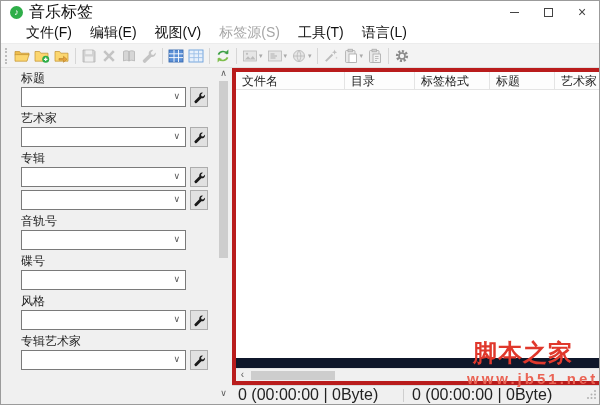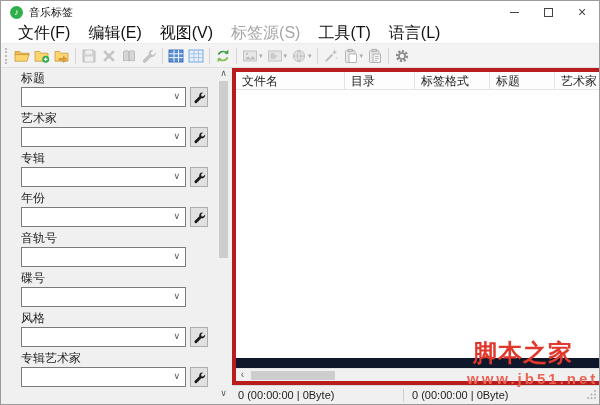--- a/index.html
+++ b/index.html
@@ -4,28 +4,28 @@
 <style>
   * { margin:0; padding:0; box-sizing:border-box; }
   body { font-family:"Liberation Sans","DejaVu Sans",sans-serif; background:#d8d8d8; }
   .window { position:relative; width:600px; height:405px; background:#f0f0f0;
             border:1px solid #9b9b9b; overflow:hidden; }
 
   
   .titlebar { height:22px; background:#fff; display:flex; align-items:center; padding-left:9px; }
   .appicon { width:13px; height:13px; border-radius:50%; background:#2fae49; color:#fff;
              font-size:9px; line-height:13px; text-align:center; flex:0 0 13px; }
-  .apptitle { font-size:11px; color:#111; margin-left:6px; flex:1; }
+  .apptitle { font-size:16px; color:#111; margin-left:6px; flex:1; }
   .wctl { width:34px; height:22px; display:flex; align-items:center; justify-content:center; }
   .wctl .minglyph { width:9px; height:1px; background:#444; display:block; }
   .wctl .maxglyph { width:9px; height:9px; border:1px solid #444; display:block; }
   .wctl .closeglyph { font-size:14px; color:#444; line-height:14px; }
 
   
-  .menubar { height:20px; background:#fff; display:flex; align-items:center; padding-left:8px; font-size:16px; }
+  .menubar { height:20px; background:#fff; display:flex; align-items:center; padding-left:16px; font-size:14px; }
   .menuitem { padding:2px 9px; color:#111; }
   .menuitem.disabled { color:#a6a6a6; }
 
   
   .toolbar { height:25px; background:#f3f3f3; border-top:1px solid #ececec; border-bottom:1px solid #e0e0e0;
              display:flex; align-items:center; padding-left:3px; }
   .grip { width:4px; height:16px; border-left:2px dotted #bdbdbd; margin:0 3px 0 1px; }
   .tbi { height:20px; display:flex; align-items:center; justify-content:center; padding:0 2px; }
   .tbi svg { display:block; }
   .dd { font-size:7px; color:#a9a9a9; margin-left:1px; }
@@ -66,21 +66,21 @@
   .hthumb { position:absolute; left:15px; top:2px; width:84px; height:9px; background:#cdcdcd; }
 
   
   .watermark { position:absolute; right:20px; top:336px; width:112px; text-align:center; z-index:5;margin-left:20px; }
   .wm1 { font-family:"Liberation Serif","DejaVu Serif",serif; font-weight:bold; font-size:24px;
          color:#e0382c; letter-spacing:1px; white-space:nowrap; }
   .wm2 { font-size:15px; font-weight:bold; color:#ea6455; letter-spacing:3px; margin-top:1px; }
 
   
   .statusbar { position:absolute; left:231px; right:0; bottom:0; height:19px; background:#f0f0f0;
-               border-top:1px solid #d9d9d9; display:flex; align-items:center; font-size:11px; color:#222; }
+               border-top:1px solid #d9d9d9; display:flex; align-items:center; font-size:16px; color:#222; }
   .stat1 { width:171px; padding-left:6px; }
   .ssep { width:1px; height:13px; background:#cfcfcf; }
   .stat2 { padding-left:8px; flex:1; }
   .sgrip { margin-right:2px; }
 </style>
 </head>
 <body>
 
 <div class="window">
 
@@ -280,21 +280,20 @@
           </div>
         <button class="wbtn">
             <svg width="13" height="13" viewBox="0 0 16 16">
               <path d="M11.2 1.8a3.6 3.6 0 0 0-3.4 4.6L2.6 11.6a1.8 1.8 0 1 0 2.5 2.5l5.2-5.2a3.6 3.6 0 0 0 4.5-3.4c0-.3 0-.6-.1-.9l-2.3 2.3-2-.5-.5-2 2.3-2.3a3.6 3.6 0 0 0-1-.3z" fill="#1a1a1a"></path>
             </svg>
           </button>
       </div>
     </div>
 
     <div class="field">
-      <div class="flabel">年份</div>
       <div class="frow">
         <div class="combo">
             <span class="chev">∨</span>
           </div>
         <button class="wbtn">
             <svg width="13" height="13" viewBox="0 0 16 16">
               <path d="M11.2 1.8a3.6 3.6 0 0 0-3.4 4.6L2.6 11.6a1.8 1.8 0 1 0 2.5 2.5l5.2-5.2a3.6 3.6 0 0 0 4.5-3.4c0-.3 0-.6-.1-.9l-2.3 2.3-2-.5-.5-2 2.3-2.3a3.6 3.6 0 0 0-1-.3z" fill="#1a1a1a"></path>
             </svg>
           </button>
       </div>

